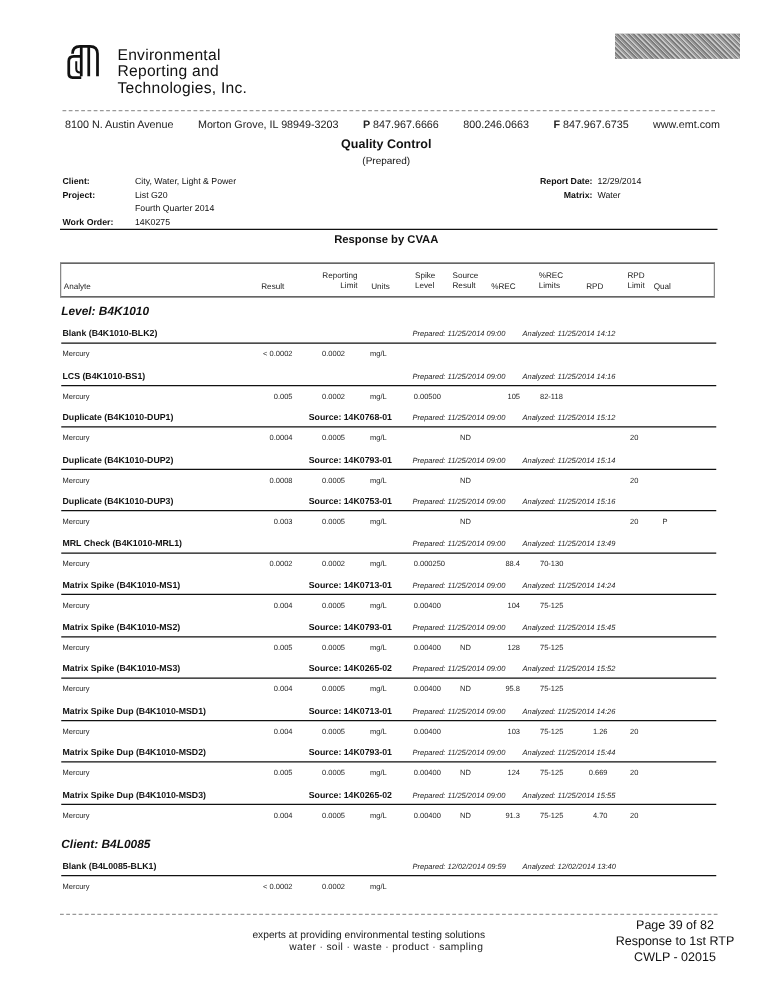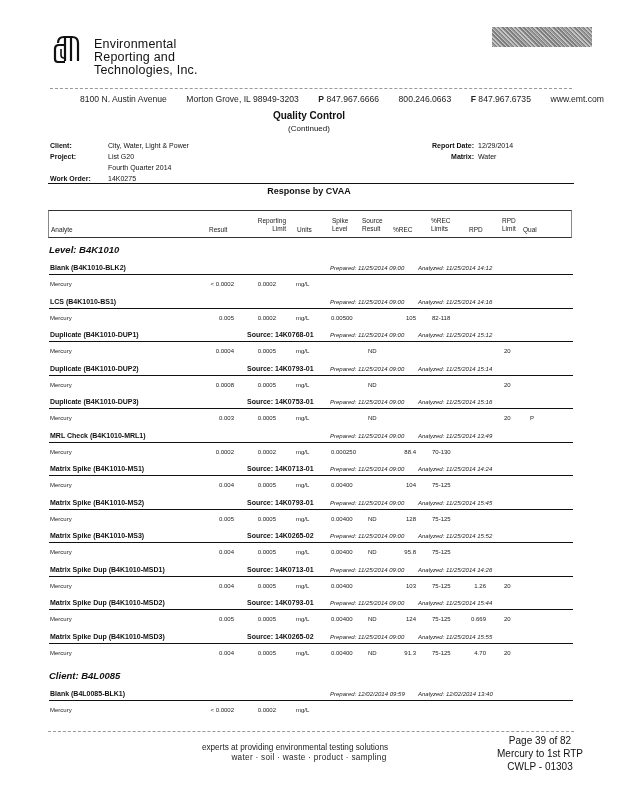--- a/index.html
+++ b/index.html
@@ -4,21 +4,21 @@
 <style>
   html, body { margin:0; padding:0; background:#fff; }
   body { width:618px; height:800px; position:relative; overflow:hidden; font-family:"Liberation Sans", sans-serif; color:#111; }
   .abs { position:absolute; }
   .logo-box { left:52px; top:33px; width:32px; height:32px; }
   .company { left:94px; top:38px; font-size:12.5px; line-height:13px; font-weight:normal; color:#111; letter-spacing:0.2px; }
   .stamp { left:492px; top:27px; width:100px; height:20px; background:
       repeating-linear-gradient(45deg, #666 0 1px, #bbb 1px 2px, #888 2px 3px),
       #999; opacity:0.85; }
   .addr-rule { left:50px; top:88px; width:522px; border-top:1px dashed #999; }
-  .addr { left:52px; top:94px; width:524px; font-size:8.6px; color:#222; white-space:nowrap; display:flex; justify-content:space-between;margin-left:28px; }
+  .addr { left:52px; top:94px; width:524px; font-size:8.6px; color:#222; white-space:nowrap; display:flex; justify-content:space-between; }
   .addr b { font-weight:bold; }
   .qc-title { left:0; width:618px; top:110px; text-align:center; font-size:10px; font-weight:bold; }
   .qc-sub { left:0; width:618px; top:124px; text-align:center; font-size:8px; }
   .meta { font-size:7px; }
   .meta-label { font-weight:bold; }
   .rule { border-top:1px solid #111; }
   .method { left:0; width:618px; top:186px; text-align:center; font-size:9px; font-weight:bold; }
   .hdr-box { left:48px; top:210px; width:522px; height:26px; border:1px solid #333; border-left-color:#888; border-right-color:#888; }
   .hdr-cell { position:absolute; font-size:6.5px; color:#222; line-height:8px; }
   .batch { font-size:9.5px; font-weight:bold; font-style:italic; }
@@ -53,21 +53,21 @@
 <div class="abs addr">
   <span>8100 N. Austin Avenue</span>
   <span>Morton Grove, IL 98949-3203</span>
   <span><b>P</b> <span>847.967.6666</span></span>
   <span>800.246.0663</span>
   <span><b>F</b> <span>847.967.6735</span></span>
   <span>www.emt.com</span>
 </div>
 
 <div class="abs qc-title">Quality Control</div>
-<div class="abs qc-sub">(Continued)</div>
+<div class="abs qc-sub">(Prepared)</div>
 
 <div class="abs meta meta-label" style="left:50px;top:142px;">Client:</div>
 <div class="abs meta" style="left:108px;top:142px;">City, Water, Light &amp; Power</div>
 <div class="abs meta meta-label" style="left:50px;top:153px;">Project:</div>
 <div class="abs meta" style="left:108px;top:153px;">List G20</div>
 <div class="abs meta" style="left:108px;top:164px;">Fourth Quarter 2014</div>
 <div class="abs meta meta-label" style="left:50px;top:175px;">Work Order:</div>
 <div class="abs meta" style="left:108px;top:175px;">14K0275</div>
 <div class="abs meta meta-label" style="left:402px;top:142px;width:72px;text-align:right;">Report Date:</div>
 <div class="abs meta" style="left:478px;top:142px;">12/29/2014</div>
@@ -253,15 +253,15 @@
     <div class="abs row cell" style="top: 707px; left: 186px; width: 48px; text-align: right;">&lt; 0.0002</div>
     <div class="abs row cell" style="top: 707px; left: 240px; width: 36px; text-align: right;">0.0002</div>
     <div class="abs row cell" style="top: 707px; left: 296px;">mg/L</div>
   </div>
 
 <div class="abs footer-rule"></div>
 <div class="abs footer-tag">experts at providing environmental testing solutions</div>
 <div class="abs footer-tag2">water  ·  soil  ·  waste  ·  product  ·  sampling</div>
 <div class="abs page-info">
   <div>Page 39 of 82</div>
-  <div>Mercury to 1st RTP</div>
-  <div>CWLP - 01303</div>
+  <div>Response to 1st RTP</div>
+  <div>CWLP - 02015</div>
 </div>
 
 </body></html>

